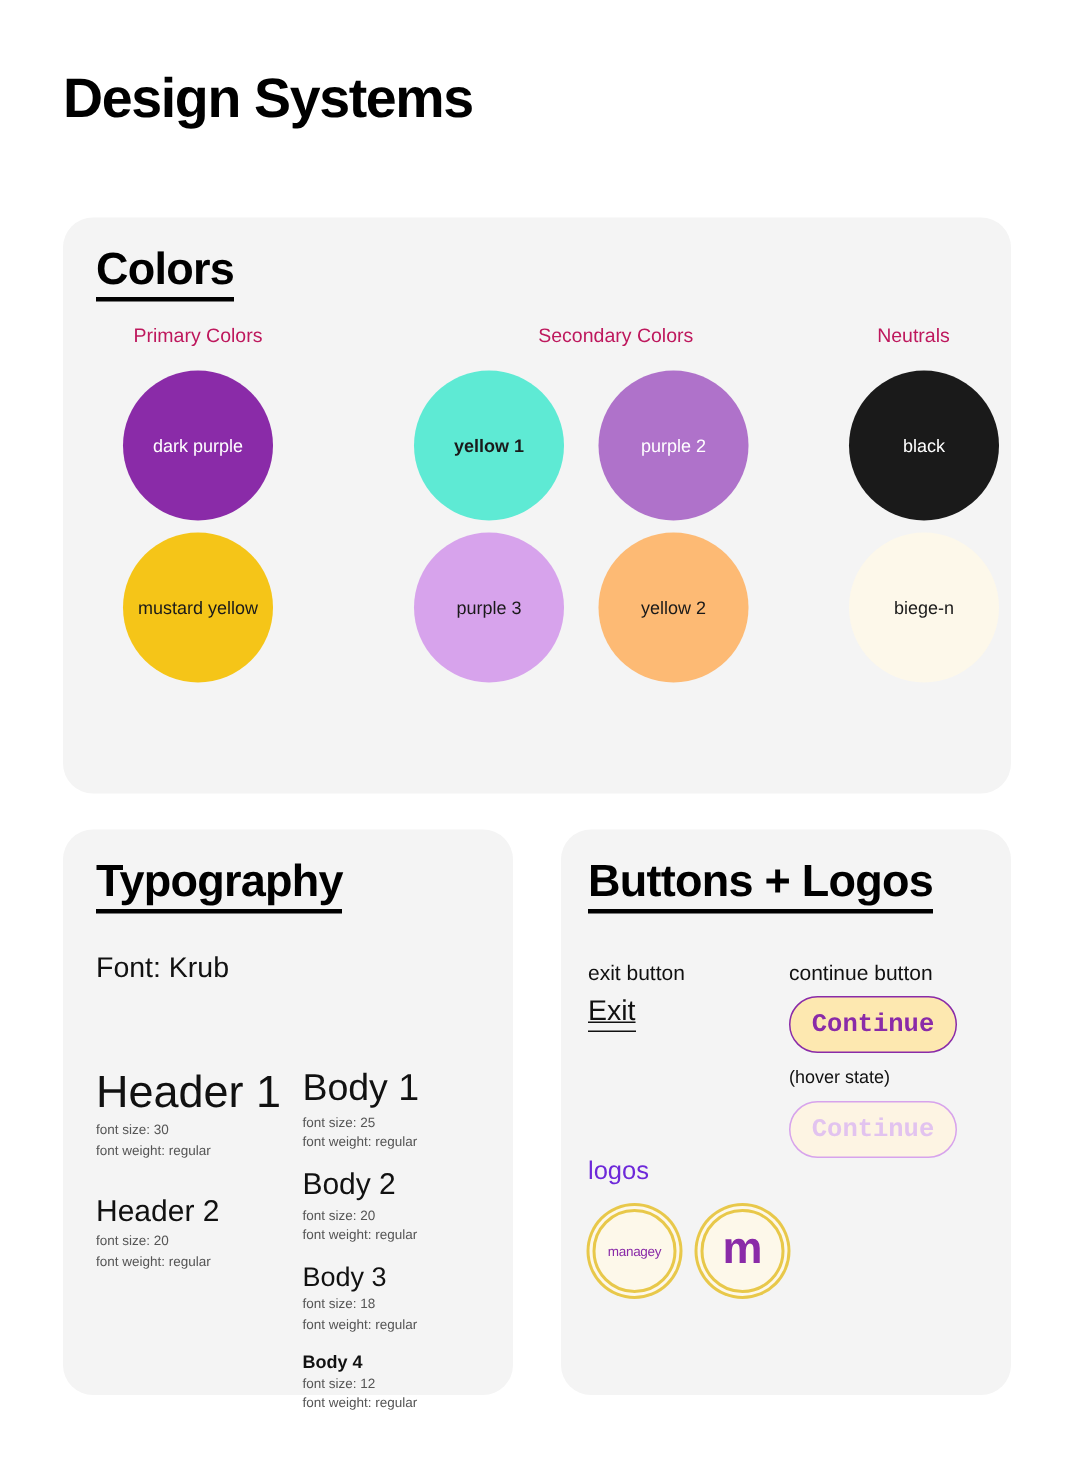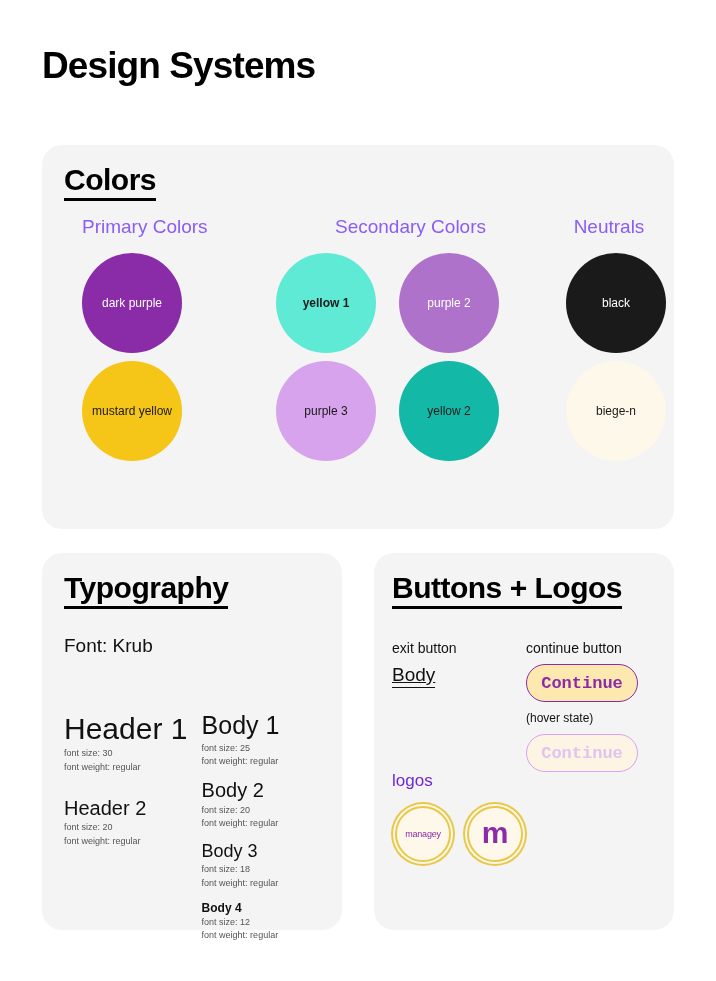--- a/index.html
+++ b/index.html
@@ -68,22 +68,22 @@
   .color-group {
     display: flex;
     flex-direction: column;
     align-items: flex-start;
   }
   .color-group.g-primary   { width: 212px; }
   .color-group.g-secondary { width: 290px; }
   .color-group.g-neutrals  { width: 86px; }
 
   .group-label {
-    font-size: 19px;
-    color: #8b5cf6;
+    font-size: 13px;
+    color: #be185d;
     line-height: 1;
     margin-bottom: 17px;
     white-space: nowrap;
   }
   .group-label.center-1 { width: 100px; text-align: center; margin-left: 18px;}
   .group-label.center-2 { width: 245px; text-align: center; margin-left: 12px;}
   .group-label.center-3 { width: 86px; text-align: center; }
 
   .swatch-rows { display: flex; flex-direction: column; gap: 8px; }
   .swatch-row  { display: flex; gap: 23px; }
@@ -259,21 +259,21 @@
             <span>yellow 1</span>
           </div>
           <div class="swatch" id="sw-s1" style="background: rgb(175, 114, 202); color: rgb(255, 255, 255);">
             <span>purple 2</span>
           </div>
         </div>
         <div class="swatch-row">
           <div class="swatch" id="sw-s2" style="background: rgb(215, 163, 236); color: rgb(26, 26, 26);">
             <span>purple 3</span>
           </div>
-          <div class="swatch" id="sw-s3" style="background: #14b8a6; color: rgb(26, 26, 26);">
+          <div class="swatch" id="sw-s3" style="background: #fdba74; color: rgb(26, 26, 26);">
             <span>yellow 2</span>
           </div>
         </div>
       </div>
     </div>
 
     <div class="color-group g-neutrals">
       <div class="group-label center-3">Neutrals</div>
       <div class="swatch-rows">
         <div class="swatch-row">
@@ -345,21 +345,21 @@
   </div>
 </section>
 
 <section class="panel" id="buttons-panel">
   <div class="btn-head">
     <span class="panel-title">Buttons + Logos</span>
   </div>
 
   <div class="exit-block">
     <div class="small-label">exit button</div>
-    <a class="exit-link" href="#">Body</a>
+    <a class="exit-link" href="#">Exit</a>
   </div>
 
   <div class="continue-block">
     <div class="small-label">continue button</div>
     <div class="pill normal">Continue</div>
     <div class="hover-note">(hover state)</div>
     <div class="pill hover">Continue</div>
   </div>
 
   <div class="logos-block">

